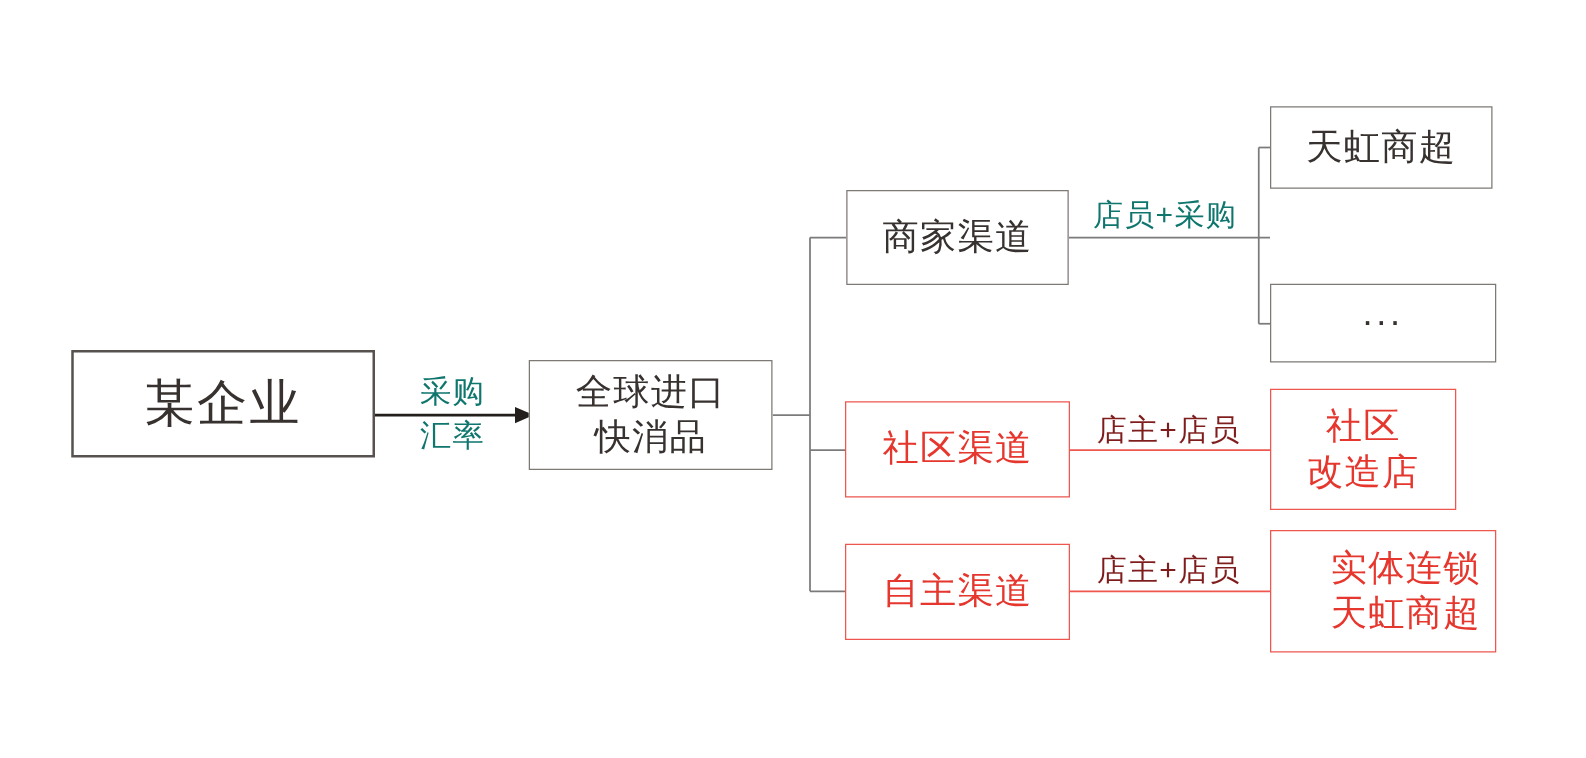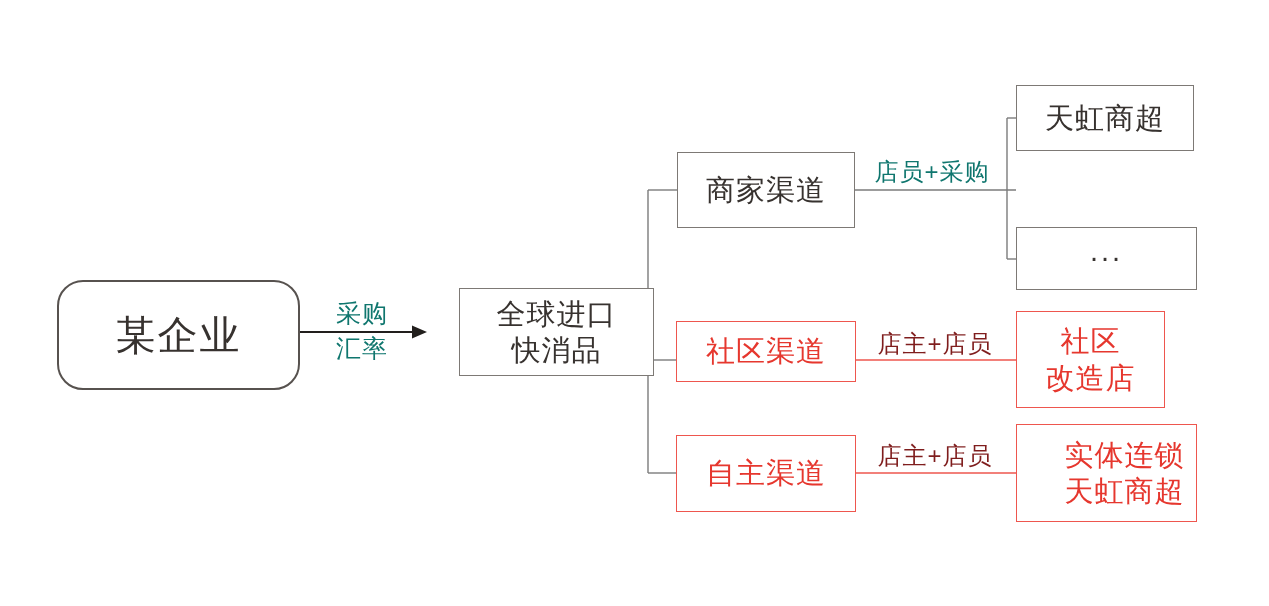--- a/index.html
+++ b/index.html
@@ -86,34 +86,34 @@
     </g>
 
     <g stroke="#ee564e" stroke-width="1.4" fill="none">
       <line x1="856" y1="360" x2="1016" y2="360"></line>
     </g>
     <g stroke="#ee564e" stroke-width="1.4" fill="none">
       <line x1="856" y1="473" x2="1016" y2="473"></line>
     </g>
   </svg>
 
-  <div class="node thick fs-company" style="left:57px; top:280px; width:243px; height:110px;border-radius:26px;">
+  <div class="node thick fs-company" style="left:57px; top:280px; width:243px; height:86px;">
     <span>某企业</span>
   </div>
 
-  <div class="node fs-node" style="left:423px; top:288px; width:195px; height:88px;margin-left:36px;">
+  <div class="node fs-node" style="left:423px; top:288px; width:195px; height:88px;">
     <span>全球进口</span>
     <span>快消品</span>
   </div>
 
   <div class="node fs-node" style="left:677px; top:152px; width:178px; height:76px;">
     <span>商家渠道</span>
   </div>
 
-  <div class="node red fs-node" style="left:676px; top:321px; width:180px; height:61px;">
+  <div class="node red fs-node" style="left:676px; top:321px; width:180px; height:77px;">
     <span>社区渠道</span>
   </div>
 
   <div class="node red fs-node" style="left:676px; top:435px; width:180px; height:77px;align-items:center;">
     <span>自主渠道</span>
   </div>
 
   <div class="node fs-node" style="left:1016px; top:85px; width:178px; height:66px;">
     <span>天虹商超</span>
   </div>

